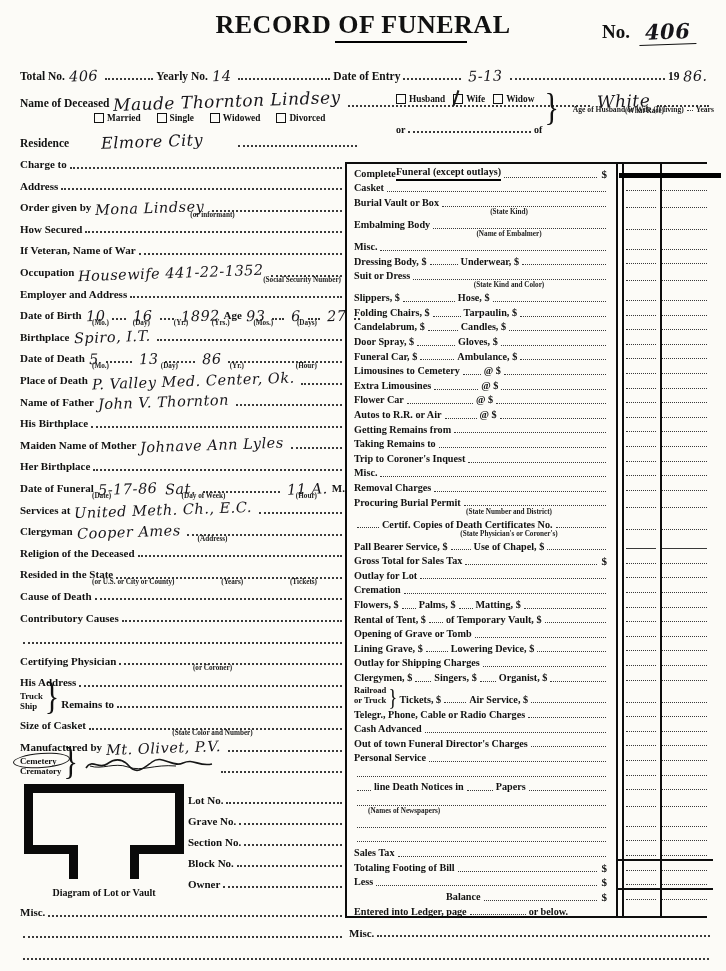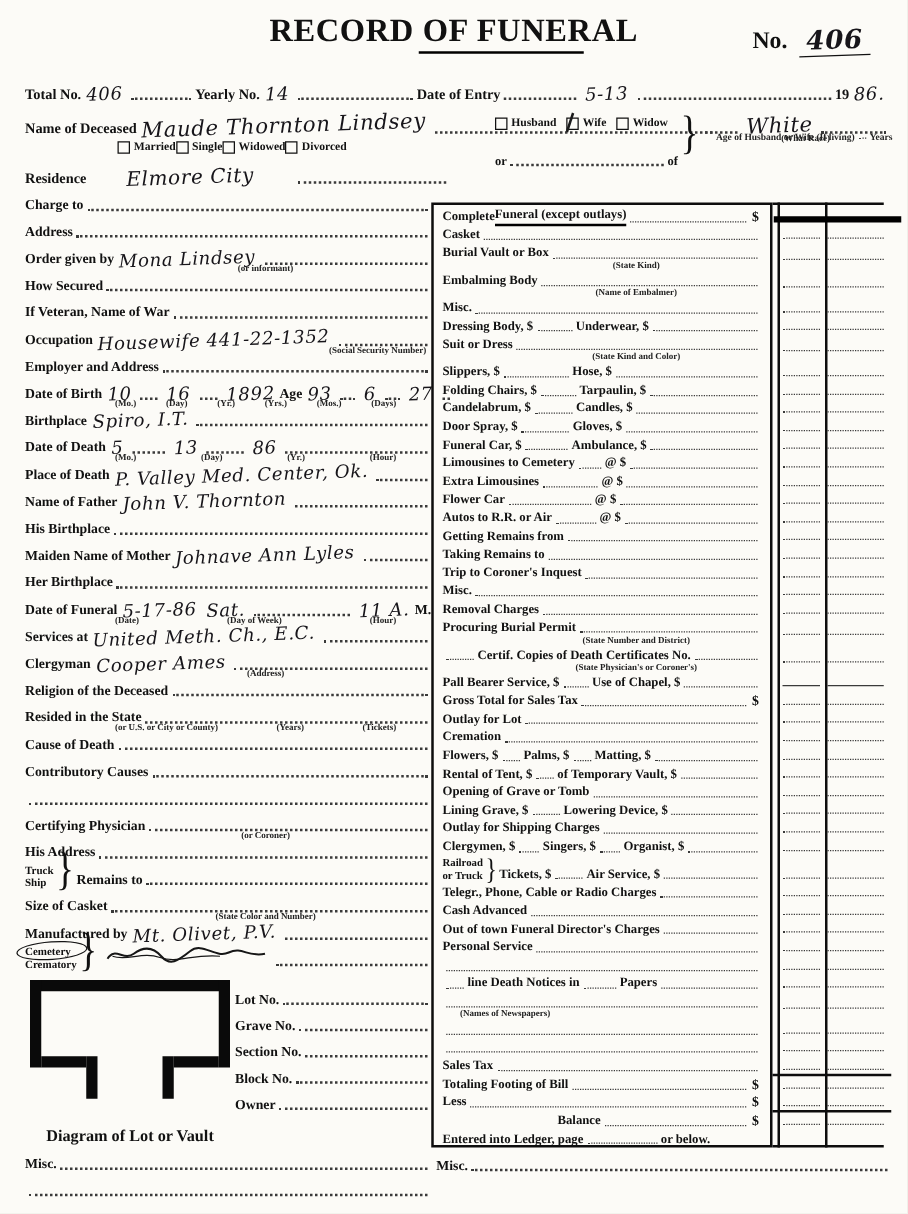--- a/index.html
+++ b/index.html
@@ -21,21 +21,21 @@
   .no-area .hw{font-size:21px;border-bottom:1.5px solid #111;padding:0 6px;}
   
   .toprows{padding:0 14px 0 20px;}
   .trow{position:relative;display:flex;align-items:flex-end;}
   .trow .lbl{font-size:11.5px;}
   .rowA{height:27px;}
   .rowB{height:27px;}
   .rowB .hw{font-size:17px;}
   .rowC{height:15px;align-items:center;}
   .rowD{height:25px;width:340px;gap:28px;}
-  .cb{display:inline-flex;align-items:center;gap:3px;font-size:9.3px;font-weight:bold;position:relative;}
+  .cb{display:inline-flex;align-items:center;gap:3px;font-size:9.3px;font-weight:bold;margin-right:16px;position:relative;}
   .cbbox{width:8px;height:8px;border:1.2px solid #111;display:inline-block;background:#fcfbf7;}
   .slash{position:absolute;left:2px;top:-4px;width:2px;height:16px;background:#1a1a1a;transform:rotate(18deg);}
   .race-sub{position:absolute;right:48px;top:24px;}
   .spouse-block{position:absolute;left:396px;top:94px;width:312px;height:42px;display:flex;align-items:stretch;}
   .sb-stack{width:172px;display:flex;flex-direction:column;justify-content:space-between;}
   .sb-r1{display:flex;align-items:center;}
   .sb-r1 .cb{margin-right:8px;}
   .sb-r2{display:flex;align-items:flex-end;font-size:10px;font-weight:bold;height:13px;}
   .brace{font-size:30px;font-weight:normal;transform:scaleY(1.25);line-height:1;margin:0 2px;}
   .age-col{flex:1;display:flex;flex-direction:row;justify-content:space-between;padding-top:6px;}
@@ -83,21 +83,21 @@
   .crow.tall .camt{align-items:flex-start;}
   .crow.tall .camt .fill{margin-top:12px;align-self:flex-start;}
   .crow.tall.bottomband .camt{align-items:flex-end;}
   .crow.tall.bottomband .camt .fill{margin-top:0;align-self:flex-end;}
   .camt.topline::before{content:"";position:absolute;left:-5px;right:0;top:-1px;height:1.6px;background:#0d0d0d;}
   .camt .solid{border-bottom-style:solid;border-bottom-width:1.5px;}
   .amark{position:absolute;left:-4px;right:-8px;bottom:3px;height:5px;background:#000;}
   
   .diagram-block{display:flex;margin-top:8px;}
   .dia{width:168px;text-align:center;}
-  .dia-caption{font-size:13px;font-weight:bold;margin-top:14px;}
+  .dia-caption{font-size:10px;font-weight:bold;margin-top:1px;}
   .gravefields{flex:1;padding-top:2px;}
   .grow{display:flex;align-items:flex-end;height:21px;}
   .grow .lbl{font-size:11px;}
   
   .bottomrows{padding:0 14px 0 20px;}
   .brow{display:flex;align-items:flex-end;height:22px;position:relative;}
   .misc-right{flex:1;display:flex;align-items:flex-end;height:22px;margin-left:4px;}
   .misc-left .lbl,.misc-right .lbl{font-size:11px;}
 </style>
 </head>

